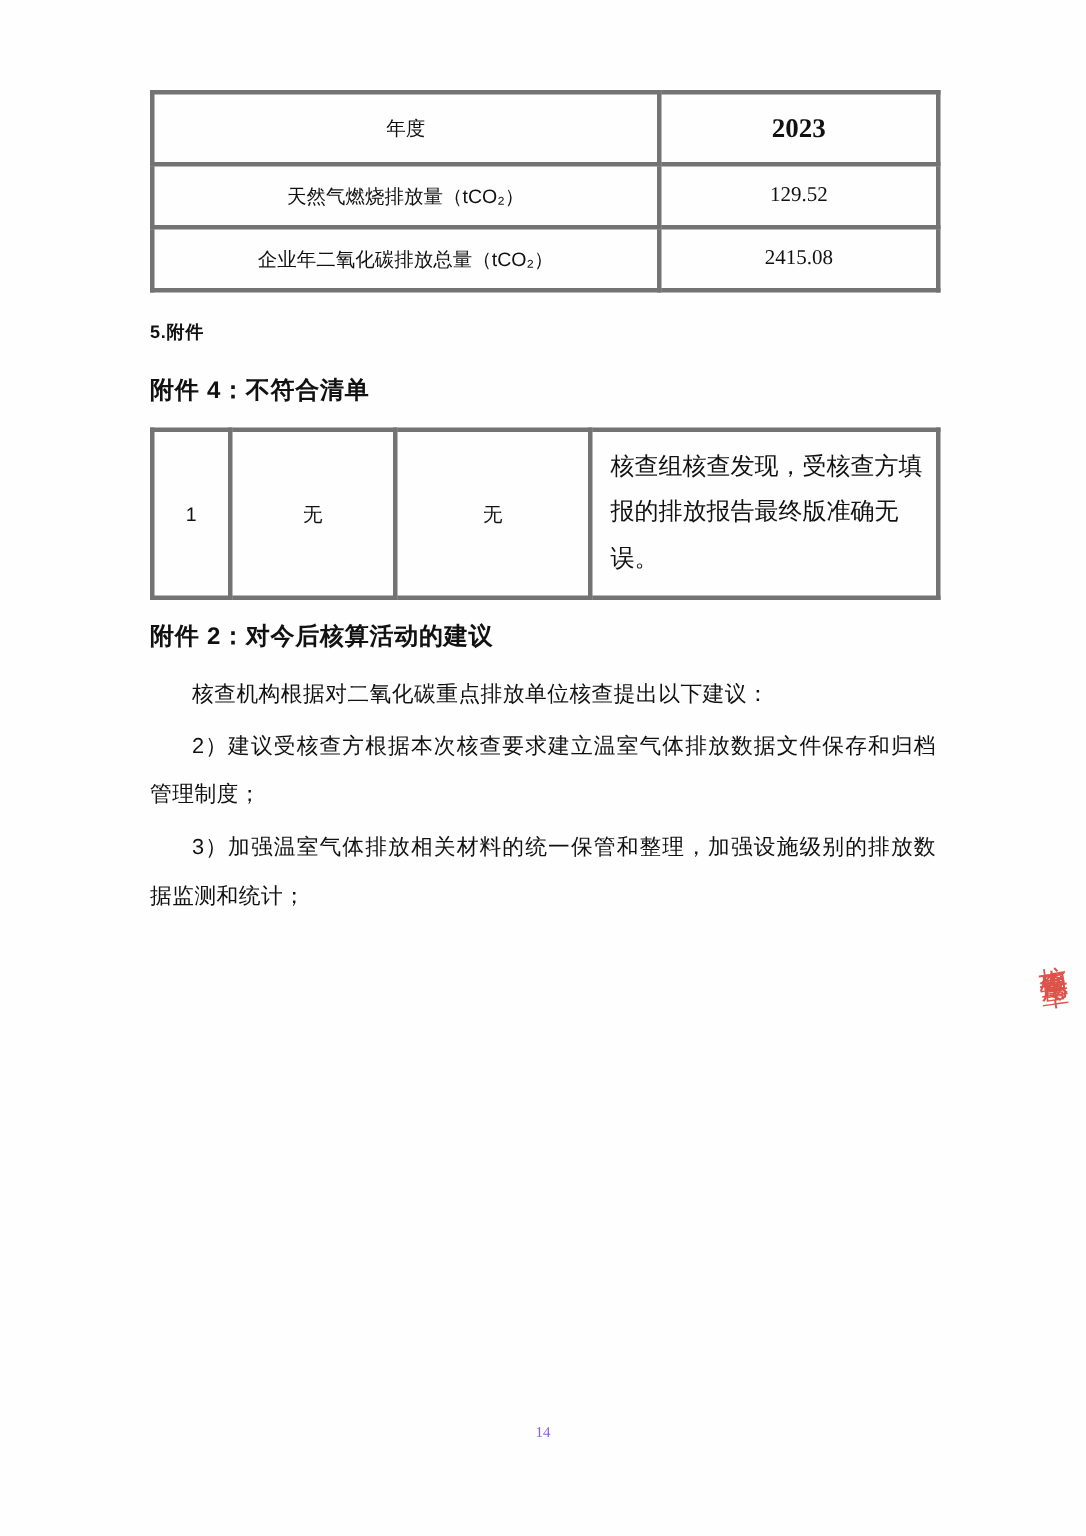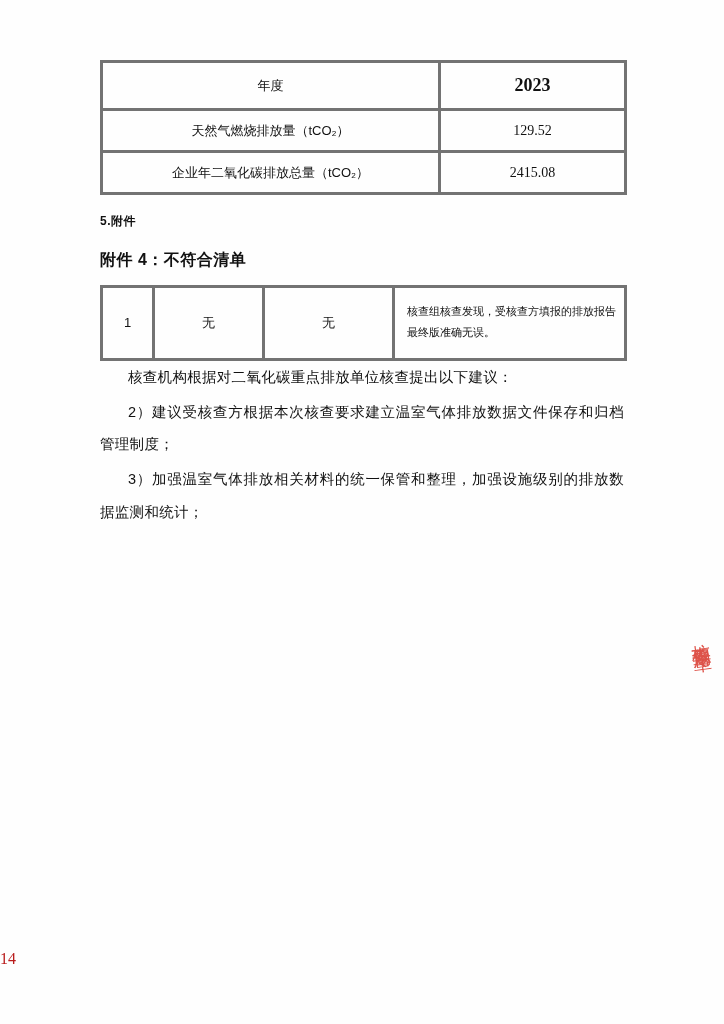--- a/index.html
+++ b/index.html
@@ -71,47 +71,46 @@
   
   .t2 td {
     font-size: 13px;
     padding: 6px 6px;
   }
   .t2 .head td { height: 46px; line-height: 1.6; }
   .t2 .body td { height: 52px; }
   .t2 .concl {
     text-align: left;
     line-height: 1.9;
-    font-size: 11px;
+    font-size: 16px;
     padding-left: 12px;
     padding-right: 6px;
-    font-family: Liberation Mono, monospace;
   }
 
   
   .para {
     font-family: "Liberation Sans", sans-serif;
     font-size: 14.5px;
     line-height: 2.25;
     margin: 0 0 2px 0;
     text-indent: 28px;
     letter-spacing: .3px;
     text-align: justify;
   }
 
   
   .pageno {
     position: absolute;
     left: 0;
     right: 0;
     top: 950px;
-    text-align: left;
-    font-size: 16px;
+    text-align: center;
+    font-size: 10px;
     font-family: "Liberation Serif", serif;
-    color: #b91c1c;
+    color: #8b5cf6;
   }
 
   
   .stamp {
     position: absolute;
     right: 6px;
     top: 630px;
     width: 40px;
     height: 120px;
     color: #d8352a;
@@ -168,20 +167,21 @@
       <tbody>
         <tr class="body">
           <td>1</td>
           <td>无</td>
           <td>无</td>
           <td class="concl">核查组核查发现，受核查方填报的排放报告最终版准确无误。</td>
         </tr>
       </tbody>
     </table>
 
+    <div class="h-annex2">附件 2：对今后核算活动的建议</div>
 
     <p class="para">核查机构根据对二氧化碳重点排放单位核查提出以下建议：</p>
     <p class="para">2）建议受核查方根据本次核查要求建立温室气体排放数据文件保存和归档管理制度；</p>
     <p class="para">3）加强温室气体排放相关材料的统一保管和整理，加强设施级别的排放数据监测和统计；</p>
 
   </div>
 
   <div class="stamp">核查专用章</div>
 
   <div class="pageno">14</div>

